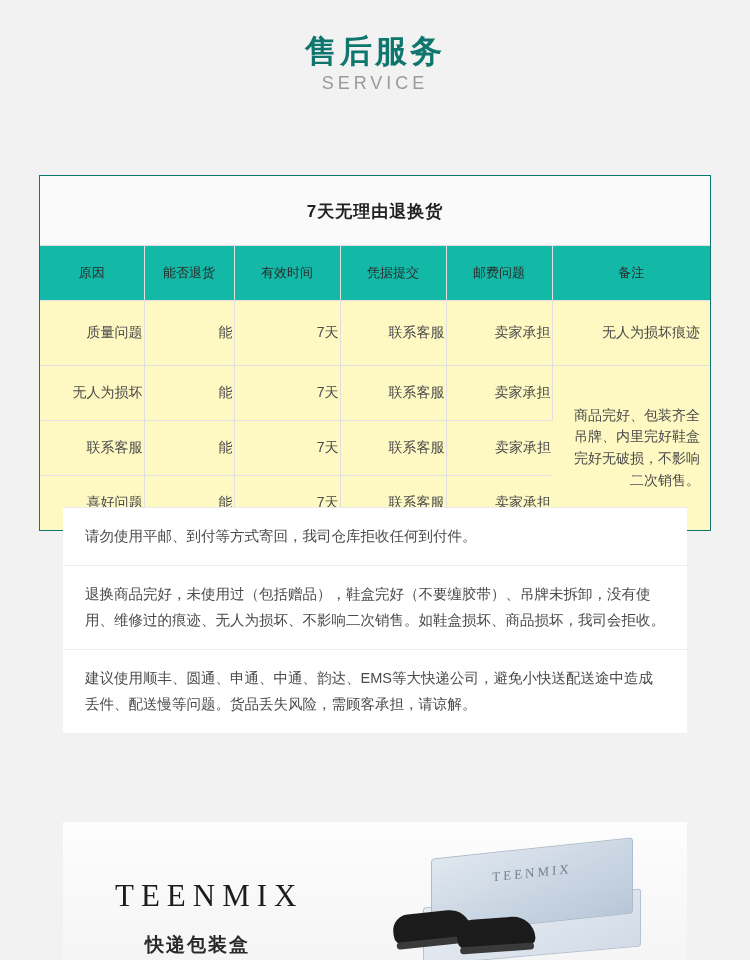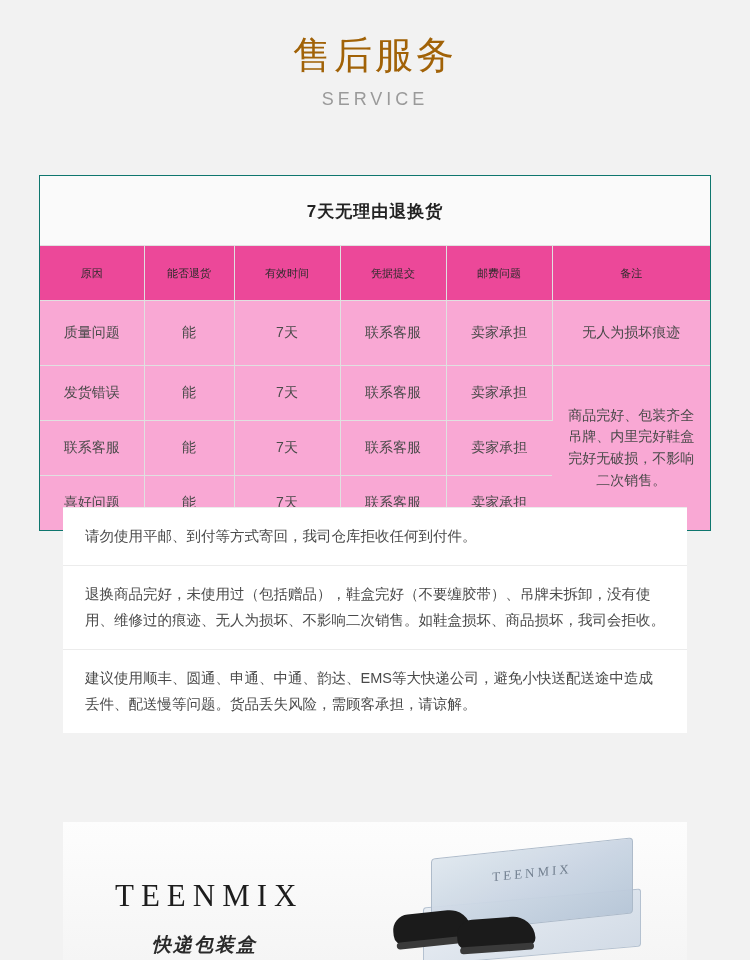--- a/index.html
+++ b/index.html
@@ -21,28 +21,27 @@
     position: relative;
     background: #f2f2f2;
   }
 
   
   .header {
     padding-top: 30px;
     text-align: center;
   }
   .header .title {
-    font-size: 38px;
-    font-weight: normal;
-    color: #a16207;
+    font-size: 32px;
+    font-weight: bold;
+    color: #0f766e;
     letter-spacing: 3px;
     line-height: 1.35;
   }
   .header .subtitle {
-    margin-top: 8px;
     font-size: 18px;
     color: #9a9a9a;
     letter-spacing: 4px;
     font-weight: normal;
   }
 
   
   .table-card {
     position: absolute;
     left: 39px;
@@ -72,28 +71,29 @@
     text-align: center;
     font-weight: normal;
     color: #4a4a4a;
     font-size: 14px;
   }
   table.policy th:last-child,
   table.policy td:last-child {
     border-right: none;
   }
   table.policy th {
-    font-size: 11px;
+    font-size: 13px;
     color: #2b2b2b;
     height: 52px;
-    background: #ec4899;
+    background: #14b8a6;
   }
   table.policy td {
     height: 52px;
-    background: #f9a8d4;
+    background: #fef9c3;
+    text-align: right;
   }
   table.policy td.note {
     line-height: 1.55;
     padding: 6px 10px;
     vertical-align: middle;
     margin-top: 15px;
   }
   .col-1 { width: 104px; }
   .col-2 { width: 90px; }
   .col-3 { width: 106px; }
@@ -141,27 +141,26 @@
     left: 52px;
     top: 56px;
     font-size: 31px;
     letter-spacing: 7px;
     color: #1d1d1d;
     font-family: "Liberation Serif", serif;
     font-weight: normal;
   }
   .promo .promo-sub {
     position: absolute;
-    left: 89px;
+    left: 82px;
     top: 110px;
     font-size: 19px;
     color: #2a2a2a;
     font-weight: bold;
     letter-spacing: 2px;
-    font-style: italic;
   }
   
   .box-wrap {
     position: absolute;
     right: 28px;
     top: 18px;
     width: 280px;
     height: 120px;
   }
   .box-lid {
@@ -250,21 +249,21 @@
       <tbody>
         <tr>
           <td>质量问题</td>
           <td>能</td>
           <td>7天</td>
           <td>联系客服</td>
           <td>卖家承担</td>
           <td class="note" rowspan="1">无人为损坏痕迹</td>
         </tr>
         <tr>
-          <td>发货错误</td>
+          <td>无人为损坏</td>
           <td>能</td>
           <td>7天</td>
           <td>联系客服</td>
           <td>卖家承担</td>
           <td class="note" rowspan="3">商品完好、包装齐全吊牌、内里完好鞋盒完好无破损，不影响二次销售。</td>
         </tr>
         <tr>
           <td>联系客服</td>
           <td>能</td>
           <td>7天</td>

